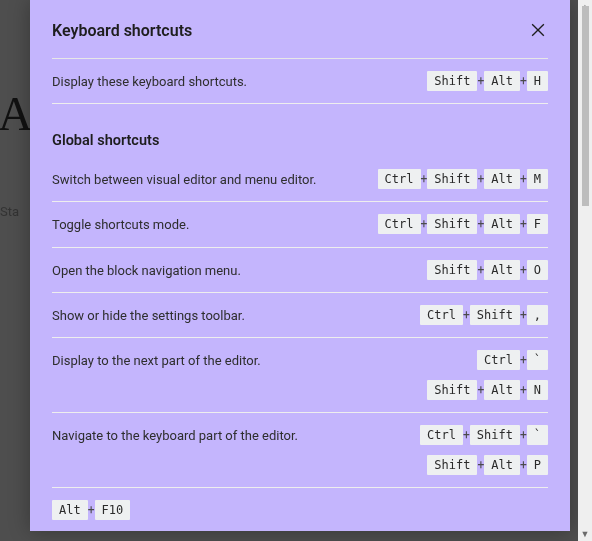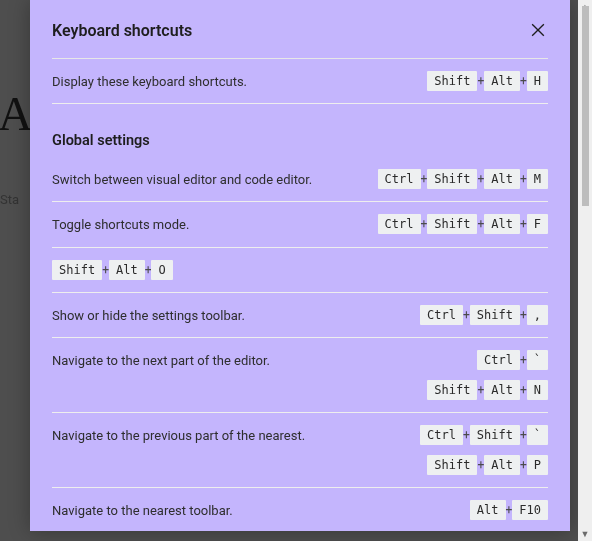--- a/index.html
+++ b/index.html
@@ -23,21 +23,21 @@
     top: 86px;
     font-family: Georgia, serif;
     font-size: 48px;
     color: #111;
     font-weight: 400;
     z-index: 1;
   }
   .bg-text {
     position: absolute;
     left: 0;
-    top: 192px;
+    top: 204px;
     font-size: 13px;
     color: #333;
     z-index: 1;
   }
   .modal {
     position: absolute;
     left: 30px;
     top: 0;
     right: 22px;
     bottom: 10px;
@@ -166,25 +166,25 @@
         <div class="combo">
             <span class="key">Shift</span>
             <span class="plus">+</span>
             <span class="key">Alt</span>
             <span class="plus">+</span>
             <span class="key">H</span>
           </div>
       </div>
     </div>
 
-    <div class="section-title">Global settings</div>
+    <div class="section-title">Global shortcuts</div>
 
     <div id="rows-container">
         <div class="row">
-          <div class="desc">Switch between visual editor and code editor.</div>
+          <div class="desc">Switch between visual editor and menu editor.</div>
           <div class="combo-stack">
             <div class="combo">
               <span class="key">Ctrl</span>
               <span class="plus">+</span>
               <span class="key">Shift</span>
               <span class="plus">+</span>
               <span class="key">Alt</span>
               <span class="plus">+</span>
               <span class="key">M</span>
             </div>
@@ -198,20 +198,21 @@
               <span class="plus">+</span>
               <span class="key">Shift</span>
               <span class="plus">+</span>
               <span class="key">Alt</span>
               <span class="plus">+</span>
               <span class="key">F</span>
             </div>
           </div>
         </div>
         <div class="row">
+          <div class="desc">Open the block navigation menu.</div>
           <div class="combo-stack">
             <div class="combo">
               <span class="key">Shift</span>
               <span class="plus">+</span>
               <span class="key">Alt</span>
               <span class="plus">+</span>
               <span class="key">O</span>
             </div>
           </div>
         </div>
@@ -221,57 +222,56 @@
             <div class="combo">
               <span class="key">Ctrl</span>
               <span class="plus">+</span>
               <span class="key">Shift</span>
               <span class="plus">+</span>
               <span class="key">,</span>
             </div>
           </div>
         </div>
         <div class="row">
-          <div class="desc">Navigate to the next part of the editor.</div>
+          <div class="desc">Display to the next part of the editor.</div>
           <div class="combo-stack">
             <div class="combo">
               <span class="key">Ctrl</span>
               <span class="plus">+</span>
               <span class="key">`</span>
             </div>
             <div class="combo">
               <span class="key">Shift</span>
               <span class="plus">+</span>
               <span class="key">Alt</span>
               <span class="plus">+</span>
               <span class="key">N</span>
             </div>
           </div>
         </div>
         <div class="row">
-          <div class="desc">Navigate to the previous part of the nearest.</div>
+          <div class="desc">Navigate to the keyboard part of the editor.</div>
           <div class="combo-stack">
             <div class="combo">
               <span class="key">Ctrl</span>
               <span class="plus">+</span>
               <span class="key">Shift</span>
               <span class="plus">+</span>
               <span class="key">`</span>
             </div>
             <div class="combo">
               <span class="key">Shift</span>
               <span class="plus">+</span>
               <span class="key">Alt</span>
               <span class="plus">+</span>
               <span class="key">P</span>
             </div>
           </div>
         </div>
         <div class="row">
-          <div class="desc">Navigate to the nearest toolbar.</div>
           <div class="combo-stack">
             <div class="combo">
               <span class="key">Alt</span>
               <span class="plus">+</span>
               <span class="key">F10</span>
             </div>
           </div>
         </div>
       </div>
 

